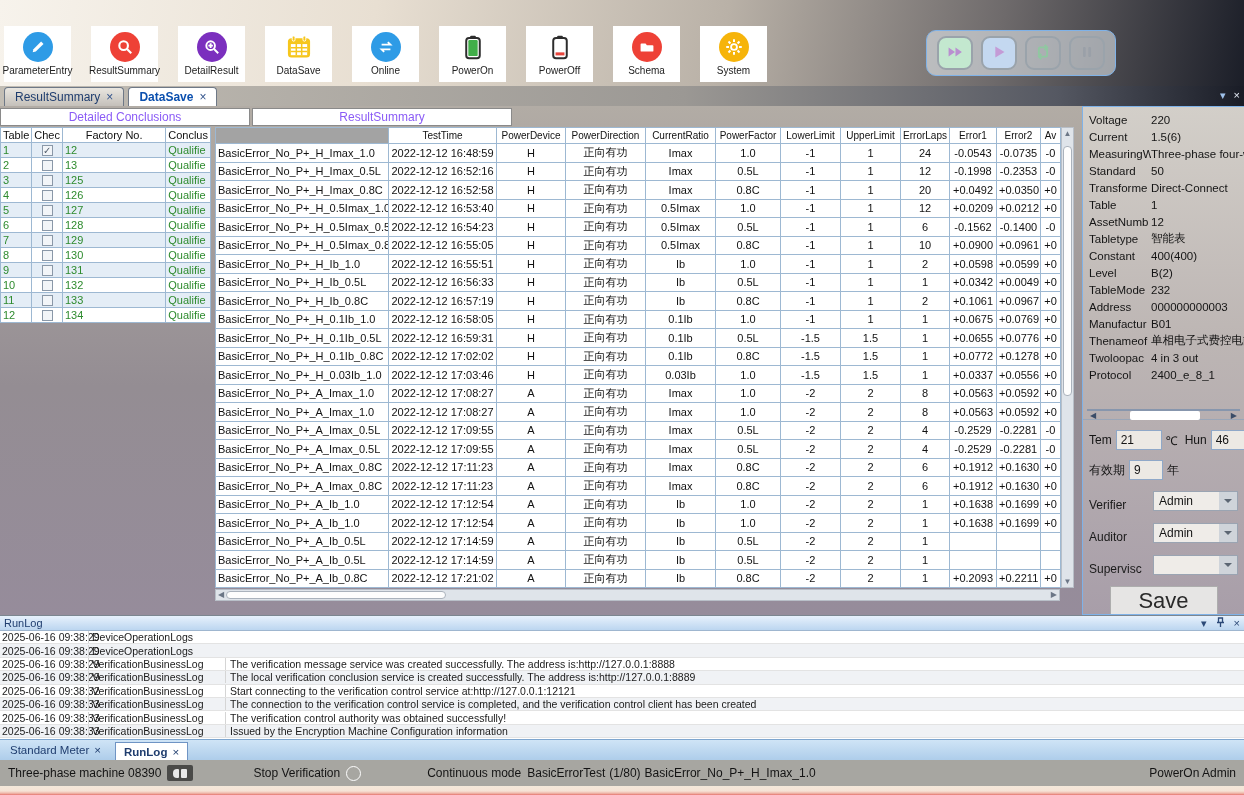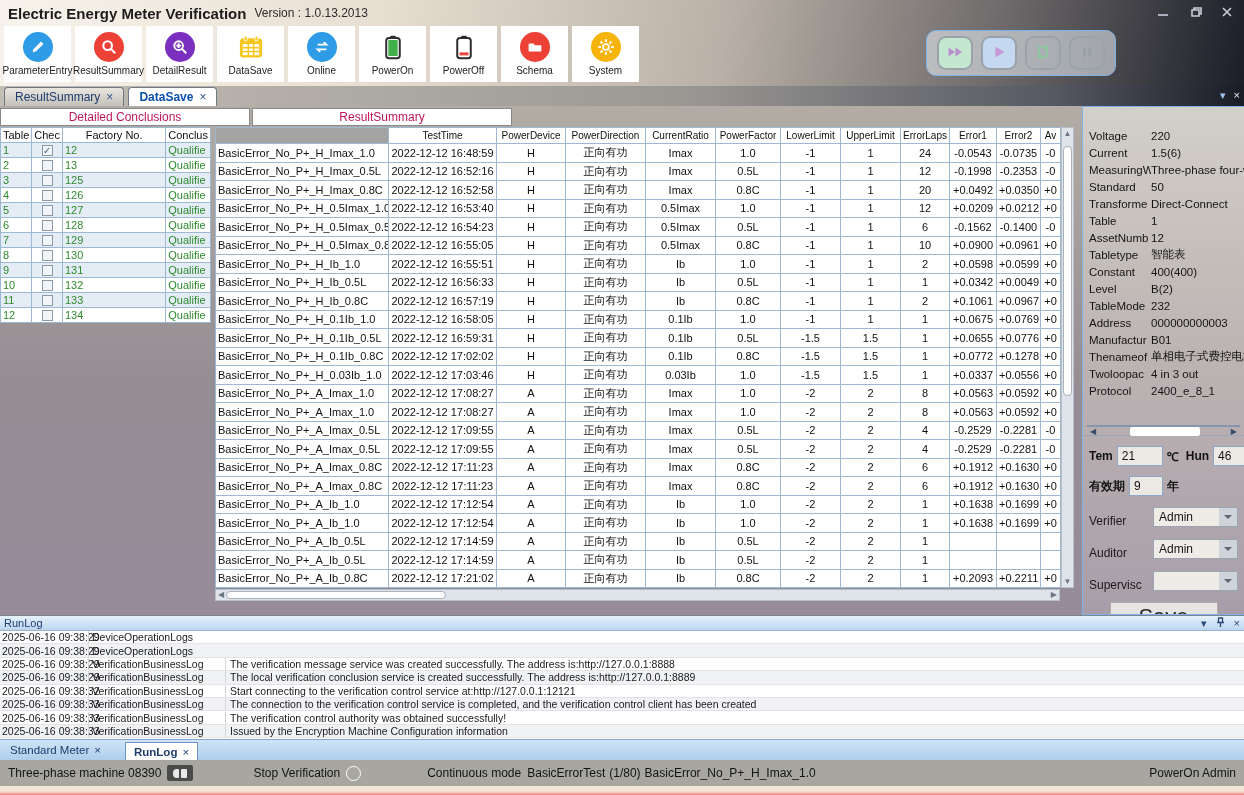--- a/index.html
+++ b/index.html
@@ -8,21 +8,21 @@
   .win { position:relative; width:1244px; height:795px; display:flex; flex-direction:column; }
 
   
   .header { height:86px; background:linear-gradient(100deg,#f7f3ec 0%,#e8dfd2 30%,#b9b1a7 58%,#6e6a6b 80%,#1b1e28 100%); position:relative; flex:none; }
   .titlebar { height:26px; display:flex; align-items:center; padding-left:8px; }
   .app-title { font-size:15px; font-weight:bold; color:#1c1c1c; }
   .app-version { font-size:12px; color:#2c2c2c; margin-left:8px; }
   .win-controls { position:absolute; top:4px; right:6px; display:flex; gap:10px; }
   .win-controls .wc { width:22px; height:16px; display:flex; align-items:center; justify-content:center; cursor:pointer; }
   .win-controls svg { width:14px; height:12px; stroke:#c9ced8; stroke-width:1.6; fill:none; }
-  .toolbar { position:absolute; top:26px; left:4px; display:flex; gap:4px; }
+  .toolbar { position:absolute; top:26px; left:4px; display:flex; gap:20px; }
   .tool-btn { width:67px; height:56px; background:#fff; display:flex; flex-direction:column; align-items:center; justify-content:center; gap:3px; cursor:pointer; }
   .tool-btn .glyph { width:30px; height:30px; border-radius:50%; display:flex; align-items:center; justify-content:center; }
   .tool-btn .glyph svg { width:22px; height:22px; }
   .tool-btn .glyph.noring { border-radius:0; background:transparent !important; }
   .tool-btn .glyph.noring svg { width:28px; height:28px; }
   .tool-btn .lbl { font-size:10px; color:#222; white-space:nowrap; }
   .transport { position:absolute; top:30px; right:128px; height:46px; border:1px solid #7fb2e8; border-radius:10px; background:rgba(235,242,248,.55); display:flex; align-items:center; gap:8px; padding:0 10px; }
   .t-btn { width:36px; height:34px; border:2px solid #9aa3ab; border-radius:9px; display:flex; align-items:center; justify-content:center; cursor:pointer; }
   .t-btn svg { width:22px; height:22px; }
 
@@ -33,21 +33,21 @@
   .tab.active { background:#fff; color:#0a4fae; font-weight:bold; }
   .tab .x { color:#33548c; font-weight:normal; cursor:pointer; }
   .tabrow-icons { position:absolute; right:4px; top:2px; display:flex; gap:8px; color:#dfe6f0; }
   .tabrow-icons span { cursor:pointer; font-size:11px; line-height:14px; color:#e8eef8; }
   .tabrow-icons .chev { color:#9fc1ea; }
 
   
   .content { flex:none; height:509px; display:flex; background:linear-gradient(180deg,#b2aca5 0%,#948d93 55%,#968c9b 100%); }
   .lm-col { width:1080px; flex:none; display:flex; flex-direction:column; }
   .hdr-row { height:20px; display:flex; gap:2px; padding-top:2px; flex:none; }
-  .hdr-box { height:18px; background:#fff; border:1px solid #8a8a8a; display:flex; align-items:center; justify-content:center; font-size:12px; color:#be185d; }
+  .hdr-box { height:18px; background:#fff; border:1px solid #8a8a8a; display:flex; align-items:center; justify-content:center; font-size:12px; color:#8b5cf6; }
   .hdr-box.b1 { width:250px; }
   .hdr-box.b2 { width:260px; }
 
   .body-row { flex:1; display:flex; margin-top:1px; }
 
   
   .left-panel { width:211px; flex:none; }
   table.grid { border-collapse:collapse; table-layout:fixed; background:#fff; }
   table.grid th, table.grid td { border:1px solid #9db8d2; font-weight:normal; overflow:hidden; white-space:nowrap; padding:0 2px; }
   .ltable th { height:15px; font-size:11px; background:#fff; color:#111; }
@@ -69,51 +69,51 @@
   .vsb { width:13px; height:461px; background:#dfe4ea; border:1px solid #b8bfc8; position:relative; flex:none; }
   .vsb .arr { position:absolute; left:0; width:11px; text-align:center; font-size:8px; color:#6b7686; }
   .vsb .thumb { position:absolute; left:1px; width:9px; top:18px; height:250px; background:#fdfdfd; border:1px solid #aab2bc; border-radius:4px; }
   
   .hsb { width:845px; height:12px; background:#dfe4ea; border:1px solid #b8bfc8; position:relative; margin-top:1px; }
   .hsb .arr { position:absolute; top:0; font-size:8px; color:#6b7686; line-height:10px; }
   .hsb .thumb { position:absolute; top:1px; left:10px; width:220px; height:8px; background:#fdfdfd; border:1px solid #aab2bc; border-radius:4px; }
 
   
   .right-panel { flex:1; margin-left:2px; border:1px solid #7fb2e8; border-right:none; background:linear-gradient(180deg,#d3cfc9 0%,#bdb6b4 45%,#a89ea9 100%); display:flex; flex-direction:column; overflow:hidden; }
-  .params { padding:4px 0 0 6px;margin-top:16px; }
+  .params { padding:4px 0 0 6px; }
   .param-row { display:flex; height:17px; align-items:center; overflow:hidden; }
   .param-row .pl { width:62px; flex:none; font-size:11.5px; color:#141414; white-space:nowrap; overflow:hidden; }
   .param-row .pv { font-size:11.5px; color:#141414; white-space:nowrap; }
   .rp-hsb { height:13px; margin:26px 4px 0 4px; background:#aab4c6; border:1px solid #8796ad; position:relative; }
   .rp-hsb .thumb { position:absolute; top:1px; left:28%; width:46%; height:9px; background:#fff; border-radius:2px; }
   .rp-hsb .arr { position:absolute; top:1px; font-size:8px; color:#3a4c68; }
   .env { border-top:1px solid #9aa6b8; margin-top:8px; padding:10px 6px 0 6px; }
   .env-row { display:flex; align-items:center; margin-bottom:10px; }
-  .env-row .el { font-size:12px; color:#141414; white-space:nowrap;font-weight:bold; }
+  .env-row .el { font-size:12px; color:#141414; white-space:nowrap; }
   .env-input { width:46px; height:20px; border:1px solid #8fa8c8; background:#ece9e4; font-size:12px; padding:0 4px; margin:0 4px; color:#141414; }
   .combo { display:flex; width:92px; height:20px; border:1px solid #9aa4b2; background:#efece8; margin-left:6px; position:relative; align-items:center; font-size:12px; padding-left:5px; color:#141414; cursor:pointer; }
   .combo .dd { position:absolute; right:0; top:0; width:18px; height:18px; background:#cfd4da; display:flex; align-items:center; justify-content:center; }
   .combo .dd::after { content:""; border:4px solid transparent; border-top-color:#5c6673; margin-top:4px; }
   .env-row .lab { width:58px; flex:none; font-size:12px; white-space:nowrap; overflow:hidden;margin-top:8px; }
   .save-btn { width:108px; height:30px; margin:4px auto 0 auto; background:#e6e5e4; border:1px solid #adadad; font-size:22px; color:#2a2a2a; display:flex; align-items:center; justify-content:center; cursor:pointer; font-family:"Liberation Sans", sans-serif; }
 
   
   .runlog { flex:none; height:124px; background:#fff; border-top:1px solid #7c8690; display:flex; flex-direction:column; overflow:hidden; }
   .rl-head { height:15px; flex:none; background:linear-gradient(180deg,#e7f1fc,#bcd6f0); display:flex; align-items:center; padding:0 4px; border-bottom:1px solid #9fb6cf; }
   .rl-title { font-size:11px; color:#1f3d6e; }
   .rl-icons { margin-left:auto; display:flex; gap:9px; align-items:center; color:#2c4a78; font-size:11px; }
   .rl-icons span { cursor:pointer; line-height:12px; }
   .log-row { display:flex; height:13.4px; align-items:center; border-bottom:1px solid #e3e3e3; overflow:hidden; flex:none; }
   .log-row:nth-child(even) { background:#f0f2f5; }
   .log-row .lt { width:88px; flex:none; font-size:10.5px; padding-left:2px; white-space:nowrap; }
   .log-row .ls { width:137px; flex:none; font-size:10.5px; white-space:nowrap; border-left:1px solid #d5d5d5; padding-left:3px; }
   .log-row .lm { flex:1; font-size:10.5px; white-space:nowrap; border-left:1px solid #d5d5d5; padding-left:4px; overflow:hidden; }
 
   
-  .bottom-tabs { flex:none; height:21px; background:linear-gradient(180deg,#cfe4f6,#aecdea); display:flex; align-items:center; gap:16px; padding-left:2px; border-top:1px solid #7ea6cf; }
+  .bottom-tabs { flex:none; height:21px; background:linear-gradient(180deg,#cfe4f6,#aecdea); display:flex; align-items:center; gap:6px; padding-left:2px; border-top:1px solid #7ea6cf; }
   .btab { display:flex; align-items:center; gap:5px; font-size:11.5px; color:#1f3d6e; padding:1px 8px; cursor:pointer; }
   .btab.active { background:#fff; border:1px solid #6f94c4; border-bottom:none; height:19px; margin-top:2px; font-weight:bold; }
   .btab .x { font-weight:normal; }
 
   
   .statusbar { flex:none; height:26px; background:#a7a6a1; display:flex; align-items:center; font-size:12px; color:#141414; padding:0 8px; gap:6px; }
   .sb-icon { width:26px; height:16px; background:#4a4a48; border-radius:2px; display:flex; align-items:center; justify-content:center; gap:2px; }
   .sb-icon i { display:block; width:6px; height:9px; background:#e8e8e8; border-radius:1px; }
   .sb-icon i:first-child { border-radius:4px 1px 1px 4px; }
   .stop-circle { width:15px; height:15px; border-radius:50%; border:1.5px solid #fdfdfd; background:transparent; display:inline-block; }
@@ -121,41 +121,20 @@
   .sb-gap1 { width:48px; } .sb-gap2 { width:54px; }
 
   .strip { flex:1; background:linear-gradient(180deg,#f3e8da 0%,#f6e3d6 55%,#f0b9ac 80%,#e4766f 100%); }
 </style>
 </head>
 <body>
 
 <div class="win">
 
   <div class="header">
-    <div class="titlebar">
-      <span class="app-title">Electric Energy Meter Verification</span>
-      <span class="app-version">Version : 1.0.13.2013</span>
-      <div class="win-controls">
-        <span class="wc">
-            <svg viewBox="0 0 14 12">
-              <path d="M2 9h10"></path>
-            </svg>
-          </span>
-        <span class="wc">
-            <svg viewBox="0 0 14 12">
-              <path d="M4 4h7v6H4z M6 4V2h7v6h-2"></path>
-            </svg>
-          </span>
-        <span class="wc">
-            <svg viewBox="0 0 14 12">
-              <path d="M3 2l8 8M11 2l-8 8"></path>
-            </svg>
-          </span>
-      </div>
-    </div>
     <div class="toolbar" id="toolbar">
         <div class="tool-btn">
           <span class="glyph" style="background: rgb(46, 155, 230);">
             <svg viewBox="0 0 24 24">
               <path d="M6.2 17.8 7 14.4 15.4 6l2.6 2.6-8.4 8.4z" fill="#fff"></path>
             </svg>
           </span>
           <span class="lbl">ParameterEntry</span>
         </div>
         <div class="tool-btn">

